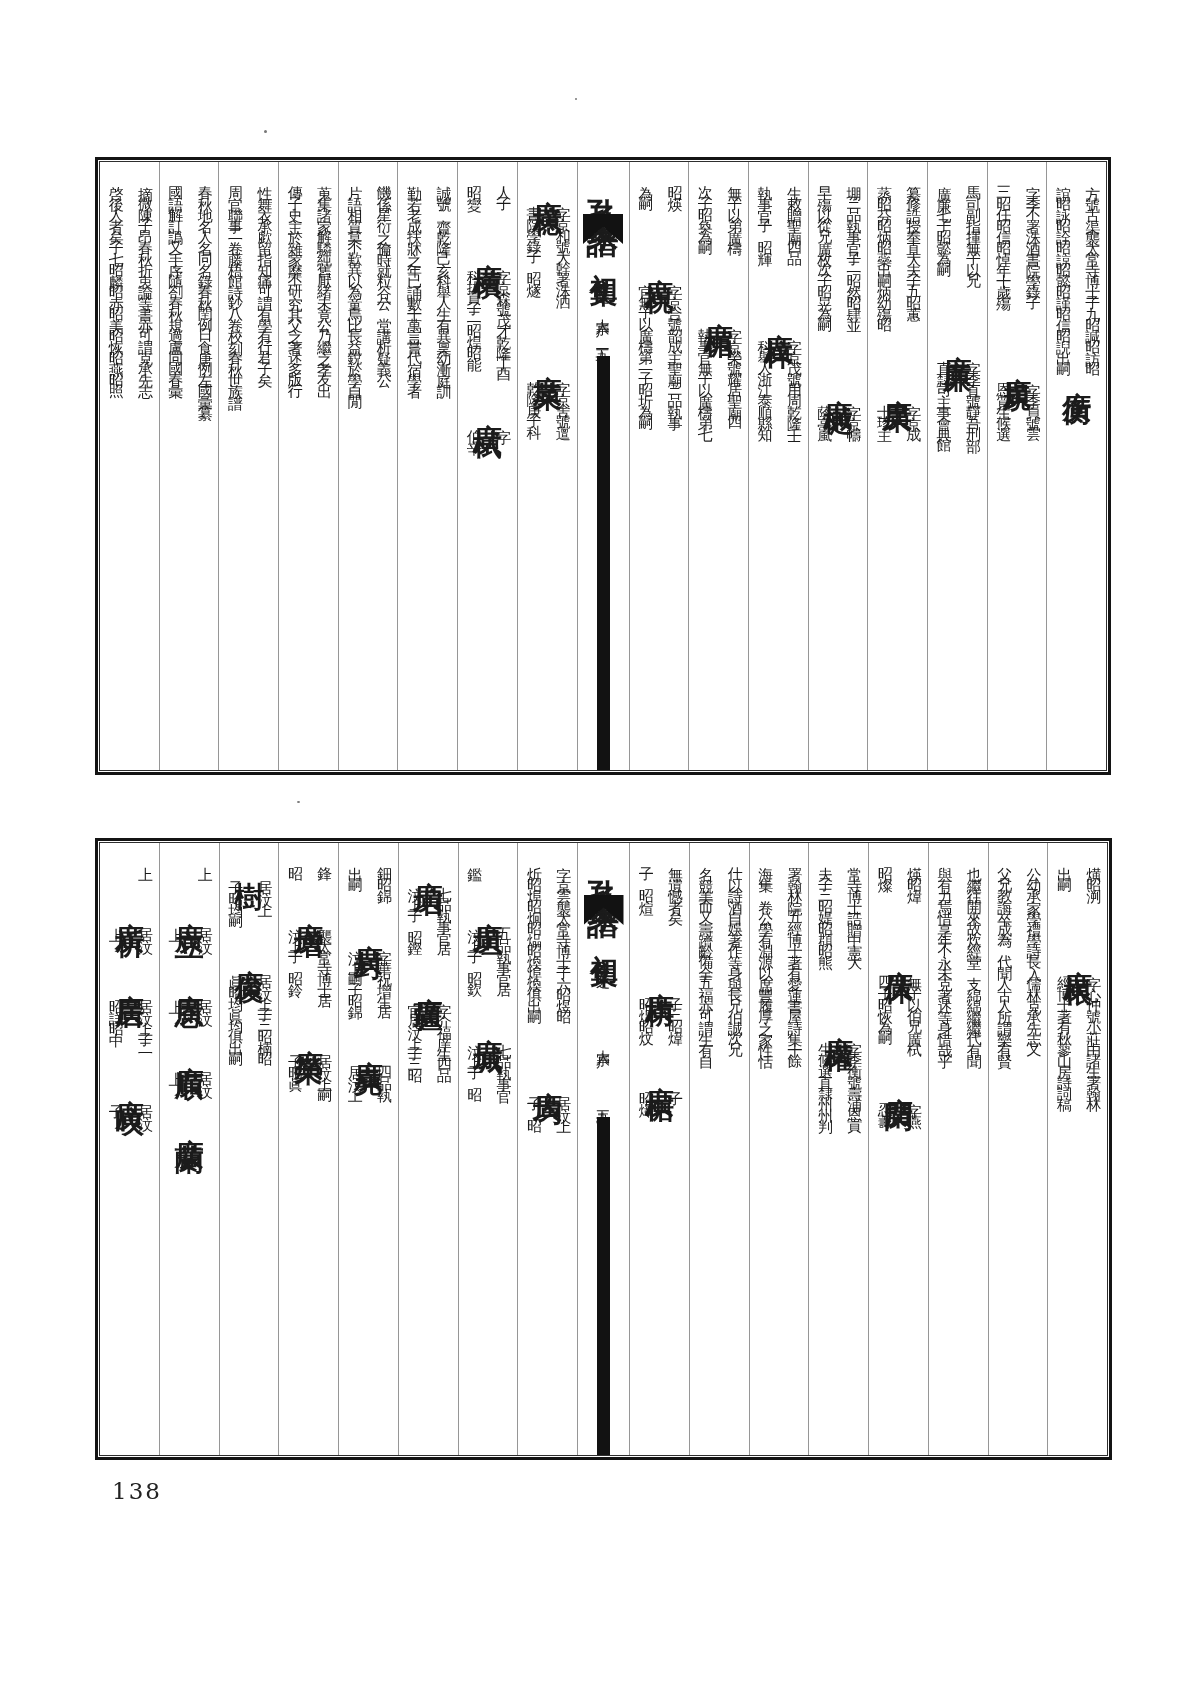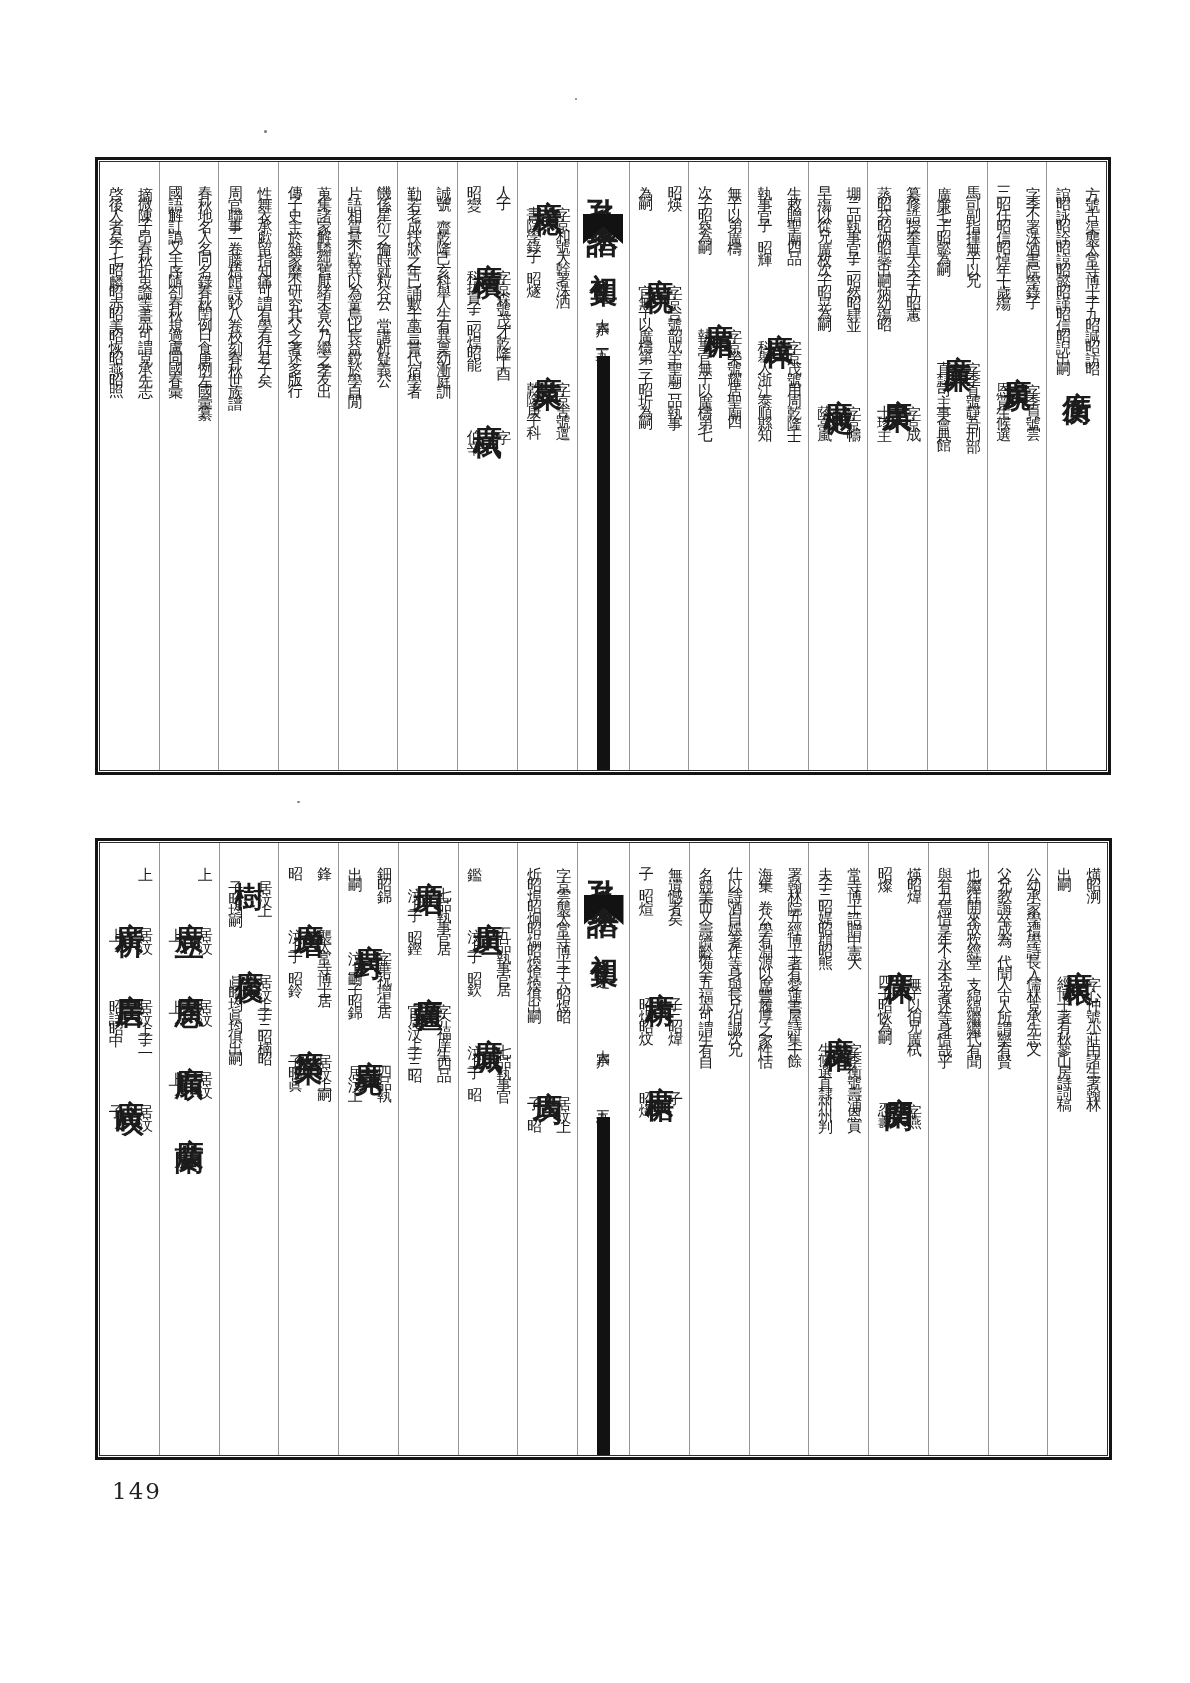--- a/index.html
+++ b/index.html
@@ -560,17 +560,17 @@
           <span class="bigname">廣旼</span>
         </div>
         <div class="pair">
           <span class="vline">居汶</span>
           <span class="vline">子一</span>
         </div>
       </div>
     </div>
 </div>
 
-<div class="page-number">149</div>
+<div class="page-number">138</div>
 
 <div class="speck sp1"></div>
 <div class="speck sp2"></div>
 <div class="speck sp3"></div>
 
 </body></html>

